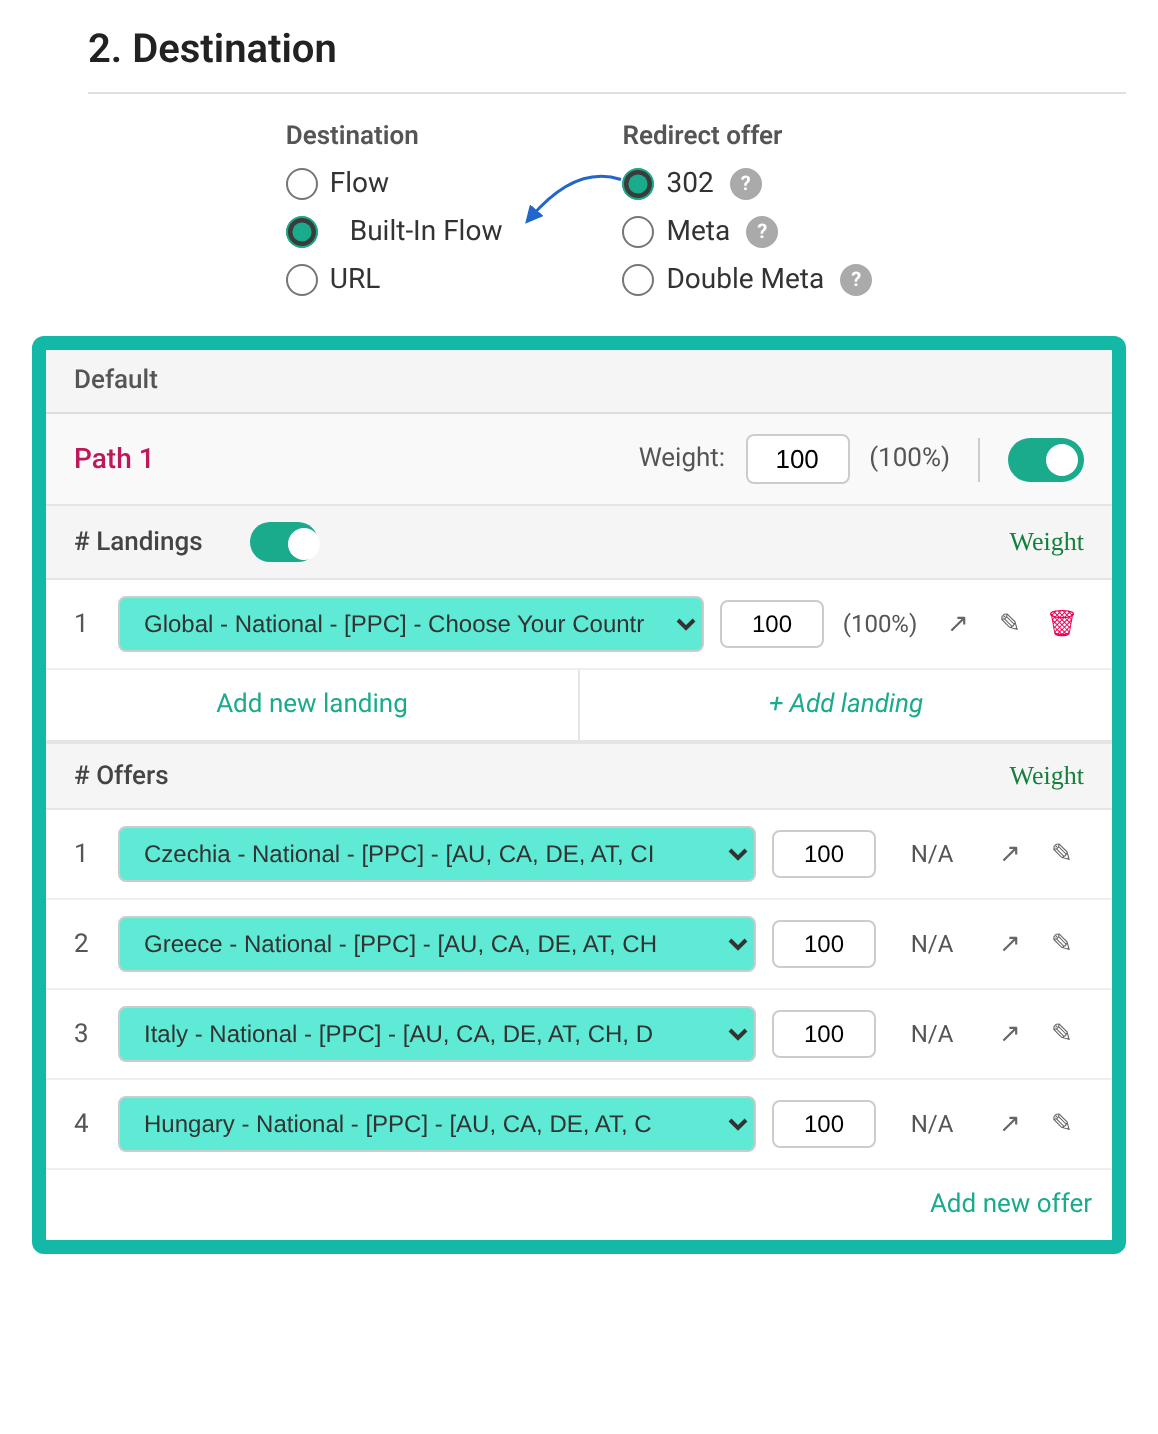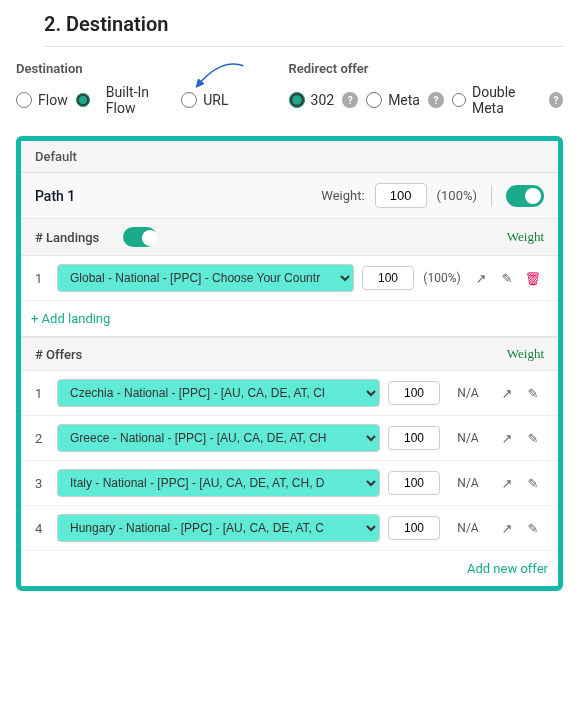--- a/index.html
+++ b/index.html
@@ -34,21 +34,21 @@
     .dest-col label, .mode-col label {
       font-size: 13px;
       font-weight: 600;
       color: #555;
       display: block;
       margin-bottom: 8px;
     }
 
     .radio-group {
       display: flex;
-      flex-direction: row;
+      flex-direction: column;
       gap: 8px;
     }
 
     .radio-item {
       display: flex;
       align-items: center;
       gap: 6px;
       cursor: pointer;
       font-size: 14px;
       position: relative;
@@ -75,21 +75,21 @@
       background: #aaa;
       border-radius: 50%;
       color: white;
       font-size: 10px;
       font-weight: bold;
       cursor: pointer;
       margin-left: 2px;
     }
 
     .default-section {
-      border: 5px solid #14b8a6;
+      border: 7px solid #14b8a6;
       border-radius: 6px;
       overflow: hidden;
     }
 
     .default-header {
       background: #f5f5f5;
       padding: 8px 14px;
       font-size: 13px;
       color: #555;
       font-weight: 500;
@@ -101,21 +101,21 @@
       align-items: center;
       justify-content: space-between;
       padding: 10px 14px;
       background: #f9f9f9;
       border-bottom: 1px solid #e5e5e5;
     }
 
     .path-label {
       font-size: 14px;
       font-weight: 500;
-      color: #0f172a;
+      color: #be185d;
     }
 
     .path-controls {
       display: flex;
       align-items: center;
       gap: 10px;
     }
 
     .weight-label {
       font-size: 13px;
@@ -288,23 +288,25 @@
       text-align: center;
       color: #1aaa8c;
       font-size: 13px;
       cursor: pointer;
       border-right: 1px solid #e5e5e5;
     }
 
     .add-btn-right {
       flex: 1;
       padding: 10px;
+      text-align: center;
       color: #1aaa8c;
       font-size: 13px;
       cursor: pointer;
+      font-style: italic;
     }
 
     .offers-section {
       border-top: 1px solid #e5e5e5;
     }
 
     .add-offer-row {
       padding: 10px;
       text-align: right;
       color: #1aaa8c;
@@ -415,20 +417,21 @@
       </div>
       <span class="row-pct">(100%)</span>
       <div class="row-actions">
         <span class="icon-btn">↗</span>
         <span class="icon-btn">✎</span>
         <span class="icon-btn red">🗑</span>
       </div>
     </div>
 
     <div class="add-row">
+      <div class="add-btn-left">Add new landing</div>
       <div class="add-btn-right">+ Add landing</div>
     </div>
   </div>
 
   <div class="offers-section">
     <div class="table-header">
       <div class="table-header-left">
         <span class="col-label"># Offers</span>
       </div>
       <div class="table-header-right">Weight</div>

